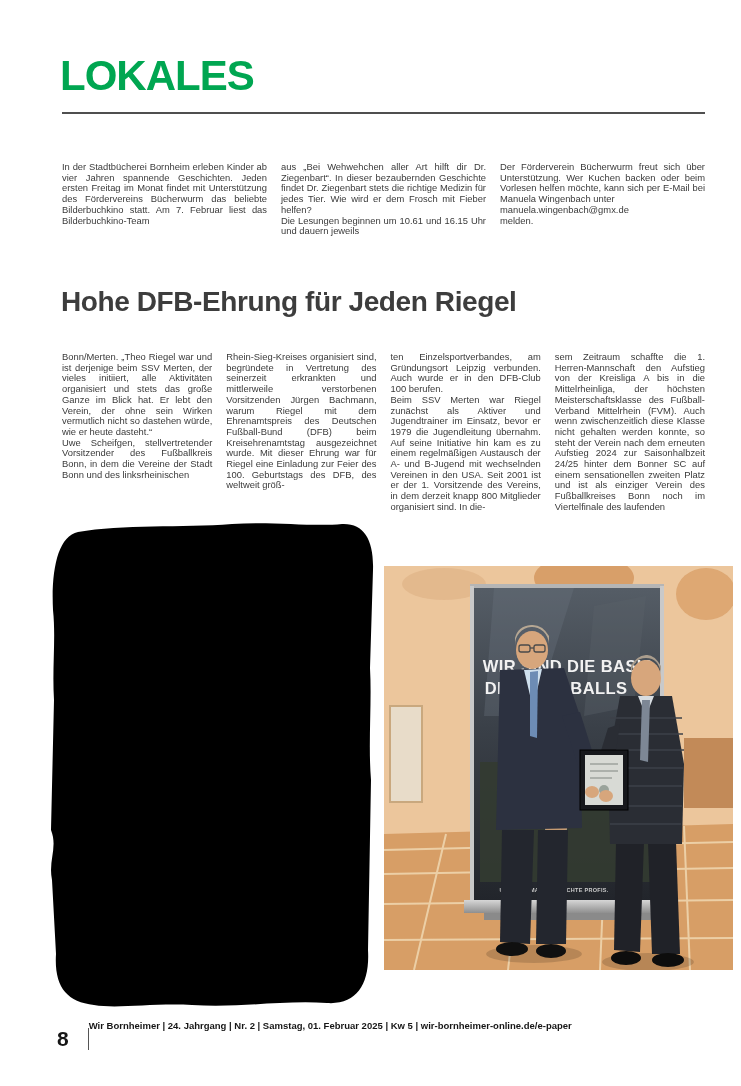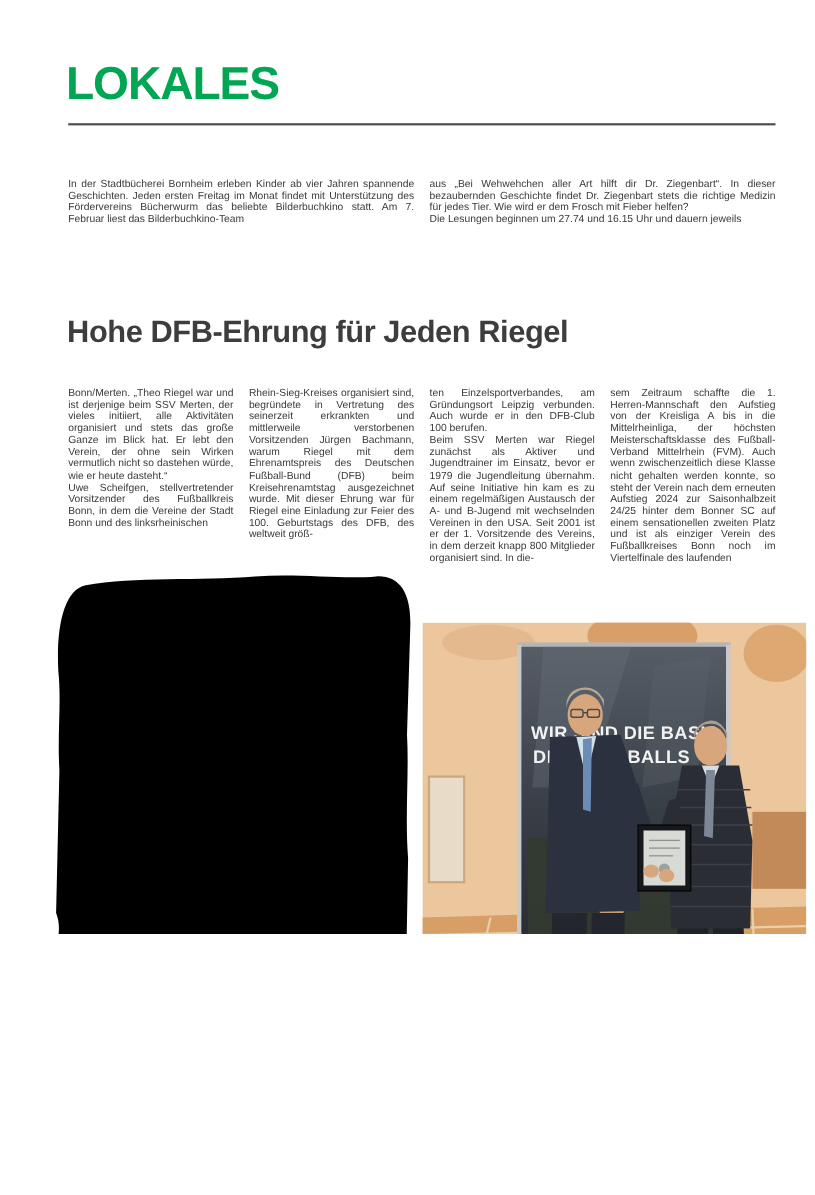--- a/index.html
+++ b/index.html
@@ -1,16 +1,16 @@
 <!DOCTYPE html>
 <html lang="de"><head>
 <meta charset="utf-8">
 <style>
   html,body{margin:0;padding:0;background:#ffffff;}
-  .page{position:relative;width:741px;height:849px;background:#ffffff;overflow:hidden;
+  .page{position:relative;width:741px;height:1086px;background:#ffffff;overflow:hidden;
         font-family:"Liberation Sans",sans-serif;color:#3c3c3c;}
   .section-label{position:absolute;left:60px;top:52px;font-size:42px;font-weight:bold;
         letter-spacing:-1px;color:#00a651;}
   .header-rule{position:absolute;left:62px;top:112px;width:643px;height:0;
         border-top:2px solid #4f4f4f;}
   .a1-title{position:absolute;left:61px;top:122px;font-size:23px;font-weight:bold;
         color:#3d3d3d;letter-spacing:-0.3px;white-space:nowrap;}
   .body-cols{position:absolute;left:62px;width:643px;display:flex;gap:14px;z-index:1;}
   .a1-body{top:162px;height:124px;}
   .a2-body{top:352px;height:228px;}
@@ -36,21 +36,24 @@
 <body>
 
 <div class="page">
 
   <div class="section-label">LOKALES</div>
   <div class="header-rule"></div>
 
   <div class="body-cols a1-body">
     <div class="col">In der Stadtbücherei Bornheim erleben Kinder ab vier Jahren spannende Geschichten. Jeden ersten Freitag im Monat findet mit Unterstützung des Fördervereins Bücherwurm das beliebte Bilderbuchkino statt. Am 7. Februar liest das Bilderbuchkino-Team</div>
     <div class="col">aus „Bei Wehwehchen aller Art hilft dir Dr. Ziegenbart“. In dieser bezaubernden Geschichte findet Dr. Ziegenbart stets die richtige Medizin für jedes Tier. Wie wird er dem Frosch mit Fieber helfen?
-Die Lesungen beginnen um 27.74 und 16.15 Uhr und dauern jeweils</div>
+Die Lesungen beginnen um 10.61 und 16.15 Uhr und dauern jeweils</div>
+    <div class="col">Der Förderverein Bücherwurm freut sich über Unterstützung. Wer Kuchen backen oder beim Vorlesen helfen möchte, kann sich per E-Mail bei Manuela Wingenbach unter
+manuela.wingenbach@gmx.de
+melden.</div>
   </div>
 
   <div class="a2-title">Hohe DFB-Ehrung für Jeden Riegel</div>
   <div class="body-cols a2-body">
     <div class="col"><span class="lead">Bonn/Merten</span><span>. „Theo Riegel war und ist derjenige beim SSV Merten, der vieles initiiert, alle Aktivitäten organisiert und stets das große Ganze im Blick hat. Er lebt den Verein, der ohne sein Wirken vermutlich nicht so dastehen würde, wie er heute dasteht.“
 Uwe Scheifgen, stellvertretender Vorsitzender des Fußballkreis Bonn, in dem die Vereine der Stadt Bonn und des linksrheinischen</span></div>
     <div class="col">Rhein-Sieg-Kreises organisiert sind, begründete in Vertretung des seinerzeit erkrankten und mittlerweile verstorbenen Vorsitzenden Jürgen Bachmann, warum Riegel mit dem Ehrenamtspreis des Deutschen Fußball-Bund (DFB) beim Kreisehrenamtstag ausgezeichnet wurde. Mit dieser Ehrung war für Riegel eine Einladung zur Feier des 100. Geburtstags des DFB, des weltweit größ-</div>
     <div class="col">ten Einzelsportverbandes, am Gründungsort Leipzig verbunden. Auch wurde er in den DFB-Club 100 berufen.
 Beim SSV Merten war Riegel zunächst als Aktiver und Jugendtrainer im Einsatz, bevor er 1979 die Jugendleitung übernahm. Auf seine Initiative hin kam es zu einem regelmäßigen Austausch der A- und B-Jugend mit wechselnden Vereinen in den USA. Seit 2001 ist er der 1. Vorsitzende des Vereins, in dem derzeit knapp 800 Mitglieder organisiert sind. In die-</div>
     <div class="col">sem Zeitraum schaffte die 1. Herren-Mannschaft den Aufstieg von der Kreisliga A bis in die Mittelrheinliga, der höchsten Meisterschaftsklasse des Fußball-Verband Mittelrhein (FVM). Auch wenn zwischenzeitlich diese Klasse nicht gehalten werden konnte, so steht der Verein nach dem erneuten Aufstieg 2024 zur Saisonhalbzeit 24/25 hinter dem Bonner SC auf einem sensationellen zweiten Platz und ist als einziger Verein des Fußballkreises Bonn noch im Viertelfinale des laufenden</div>

